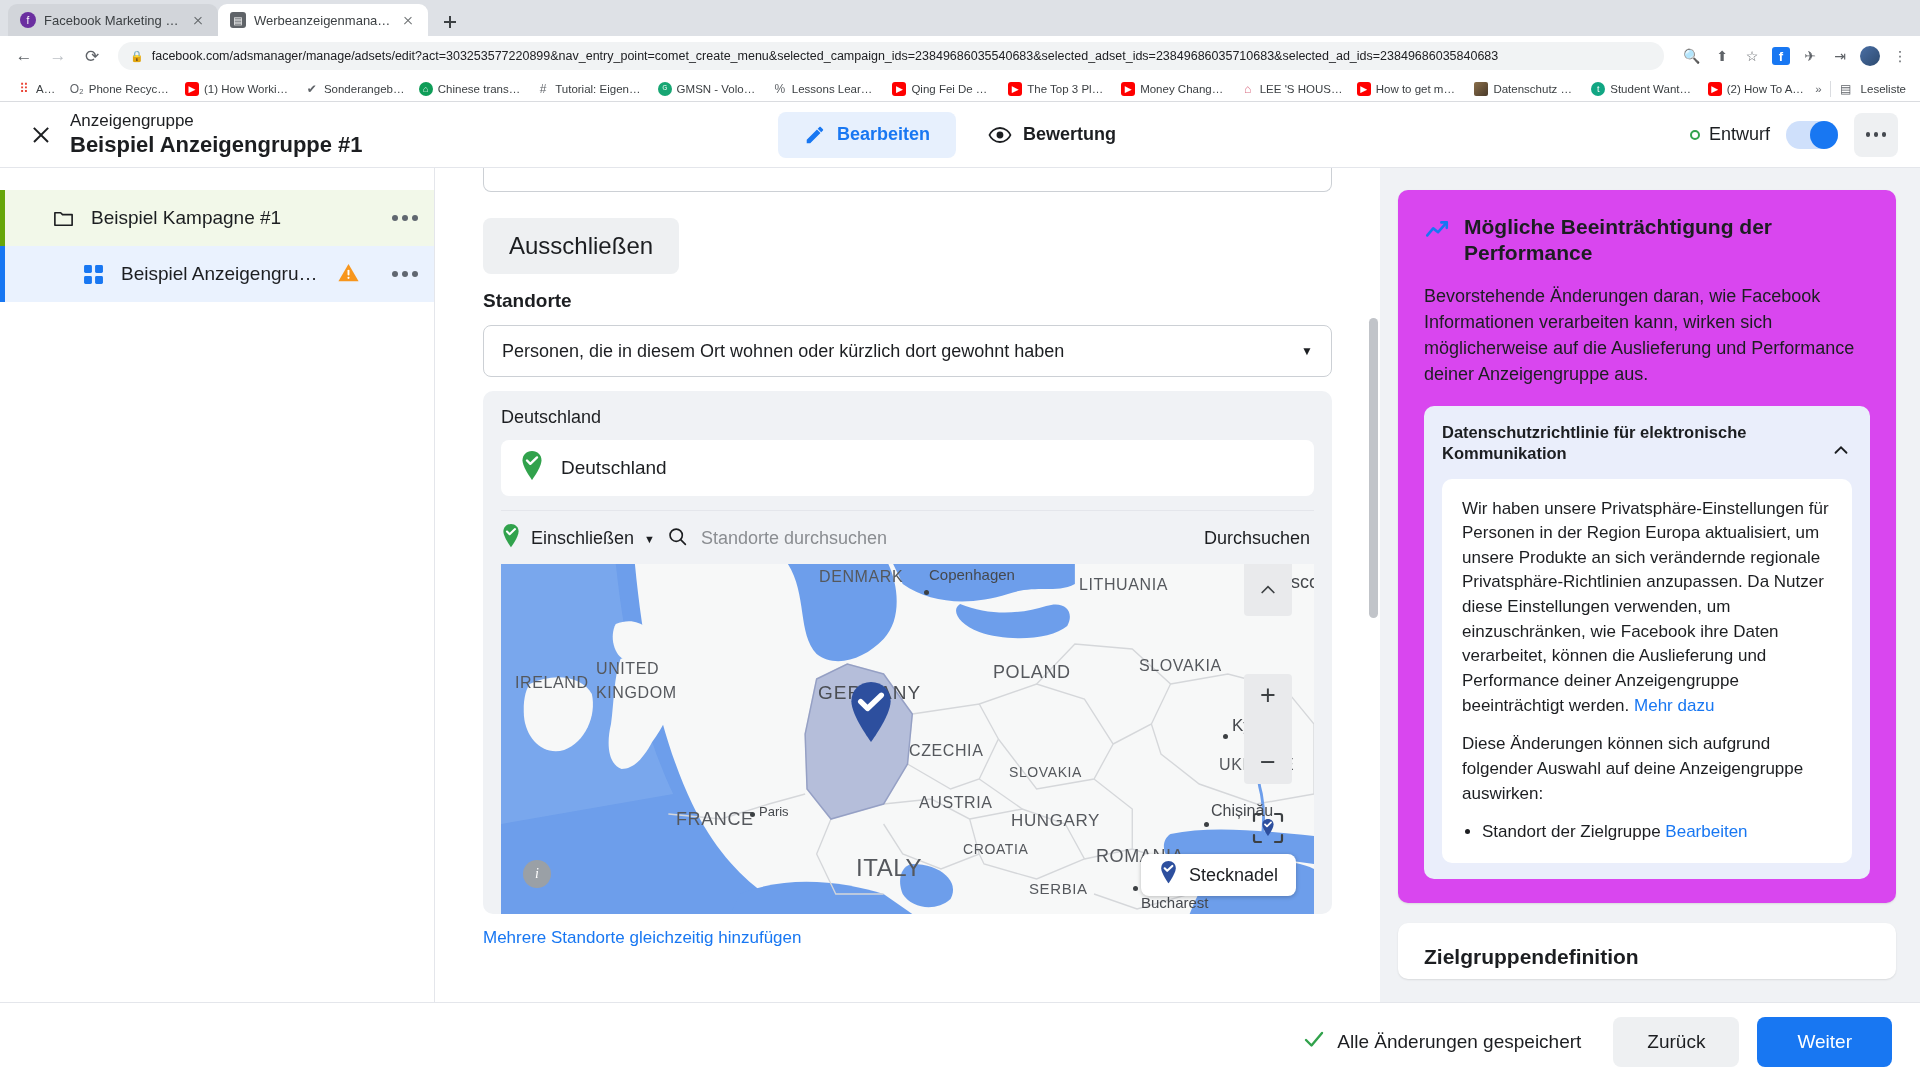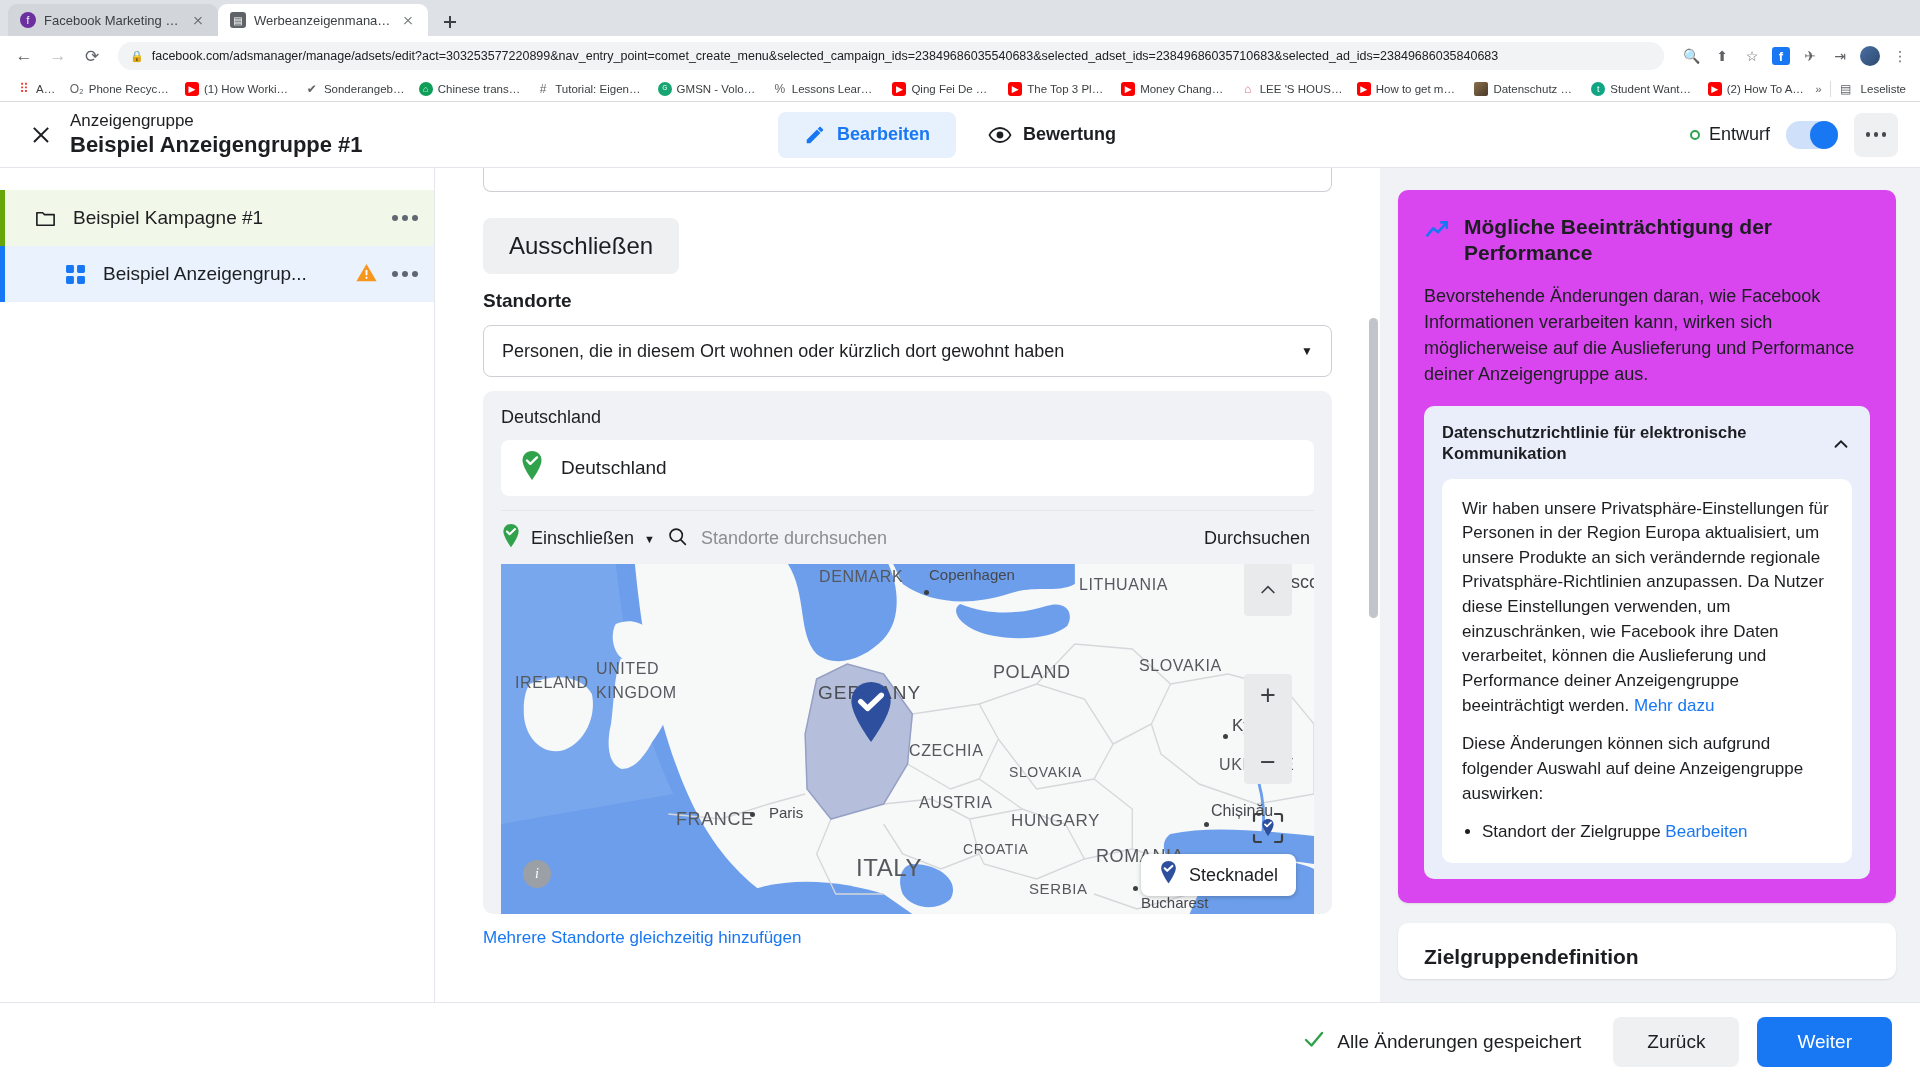--- a/index.html
+++ b/index.html
@@ -102,21 +102,21 @@
   .toggle { width:52px;height:28px;border-radius:14px;background:#cfe0fb; position:relative; }
   .toggle .knob { position:absolute; right:0; top:0; width:28px;height:28px;border-radius:50%;background:#1877f2; }
   .kebab { width:44px;height:44px;border-radius:8px;background:#eef0f2;
            display:flex;align-items:center;justify-content:center;gap:3.5px; }
   .kebab i { width:4.5px;height:4.5px;border-radius:50%;background:#444950;display:block; }
 
   .app-body { display:flex; height: 849px; }
 
   
   .sidebar { width: 435px; background:#fff; border-right:1px solid #e4e6eb; padding-top:22px; flex:0 0 435px;}
-  .side-row { display:flex; align-items:center; height:56px; padding-right:16px; position:relative; }
+  .side-row { display:flex; align-items:center; height:56px; padding-right:16px; position:relative;gap:18px; }
   .side-row .accent { width:5px; height:100%; flex:0 0 5px; }
   .side-row.campaign { background:#f2f8e9; }
   .side-row.campaign .accent { background:#66a60a; }
   .side-row.adset { background:#eaf2fe; }
   .side-row.adset .accent { background:#1877f2; }
   .side-row.ad { background:#f2f8e9; }
   .side-row.ad .accent { background:#66a60a; }
   .side-ic { width: 28px; display:flex; align-items:center; justify-content:center; flex:0 0 28px; }
   .side-label { font-size:19px; color:#1c1e21; white-space:nowrap; overflow:hidden;
                 text-overflow:ellipsis; flex:1; }
@@ -170,21 +170,21 @@
   .scrollbar { position:absolute; right:2px; top:0; width:9px; height: 849px; }
   .scrollbar .thumb { position:absolute; top:150px; width:9px; height:300px; border-radius:5px; background:#c1c4c9; }
 
   
   .right { width: 540px; flex:0 0 540px; background:#f0f2f5; padding: 22px 24px 0 18px; overflow:hidden;}
   .card { background:#d946ef; border-radius:10px; padding: 24px 26px; box-shadow:0 1px 2px rgba(0,0,0,.1); }
   .card-head { display:flex; gap:14px; align-items:flex-start; }
   .card-title { font-size:21px; font-weight:bold; color:#1c1e21; line-height:1.24; }
   .card-body { margin-top:18px; font-size:18px; color:#1c1e21; line-height:1.44; }
   .policy { margin-top:18px; background:#eaeefb; border-radius:10px; padding: 16px 18px; }
-  .policy-head { display:flex; align-items:center; gap:10px; }
+  .policy-head { display:flex; align-items:flex-end; gap:10px; }
   .policy-title { font-size:16.5px; font-weight:bold; color:#1c1e21; line-height:1.3; flex:1; }
   .policy-inner { margin-top:14px; background:#fff; border-radius:10px; padding: 18px 20px;
                   font-size:17px; color:#1c1e21; line-height:1.45; }
   .policy-inner p { margin-bottom: 14px; }
   .policy-inner ul { margin: 0 0 0 20px; }
   .policy-inner li { margin-top: 2px; }
   .lnk { color:#1877f2; }
   .card2 { margin-top:20px; background:#fff; border-radius:10px; padding: 22px 26px 10px 26px;
            box-shadow:0 1px 2px rgba(0,0,0,.1); }
   .card2-title { font-size:21px; font-weight:bold; color:#1c1e21; }
@@ -510,21 +510,21 @@
             <div class="map-label lbl-country" style="left:595px; top:282px; font-size:18px;">ROMANIA</div>
             <div class="map-label lbl-country" style="left:355px; top:290px; font-size:24px;">ITALY</div>
             <div class="map-label lbl-country" style="left:462px; top:277px; font-size:14px;">CROATIA</div>
             <div class="map-label lbl-country" style="left:528px; top:316px; font-size:15px;">SERBIA</div>
             <div class="map-label lbl-country" style="left:718px; top:192px;">UKRAINE</div>
 
             <div class="map-label lbl-city" style="left:428px; top:2px;">Copenhagen</div>
             <span class="city-dot" style="left:423px; top:26px;"></span>
             <div class="map-label lbl-city" style="left:765px; top:8px; font-size:18px;">Moscow</div>
 
-            <div class="map-label lbl-city" style="left:268px; top:240px; font-size:15px;">Paris</div>
+            <div class="map-label lbl-city" style="left:258px; top:240px; font-size:13px;">Paris</div>
             <span class="city-dot" style="left:249px; top:248px;"></span>
             <div class="map-label lbl-city" style="left:731px; top:152px; font-size:17px;">Kyiv</div>
             <span class="city-dot" style="left:722px; top:170px;"></span>
             <div class="map-label lbl-city" style="left:710px; top:238px; font-size:16px;">Chișinău</div>
             <span class="city-dot" style="left:703px; top:258px;"></span>
             <div class="map-label lbl-city" style="left:640px; top:330px; font-size:15px;">Bucharest</div>
             <span class="city-dot" style="left:632px; top:322px;"></span>
 
             <div style="position:absolute; left:344px; top:118px;">
               <svg width="52" height="62" viewBox="0 0 24 30">

